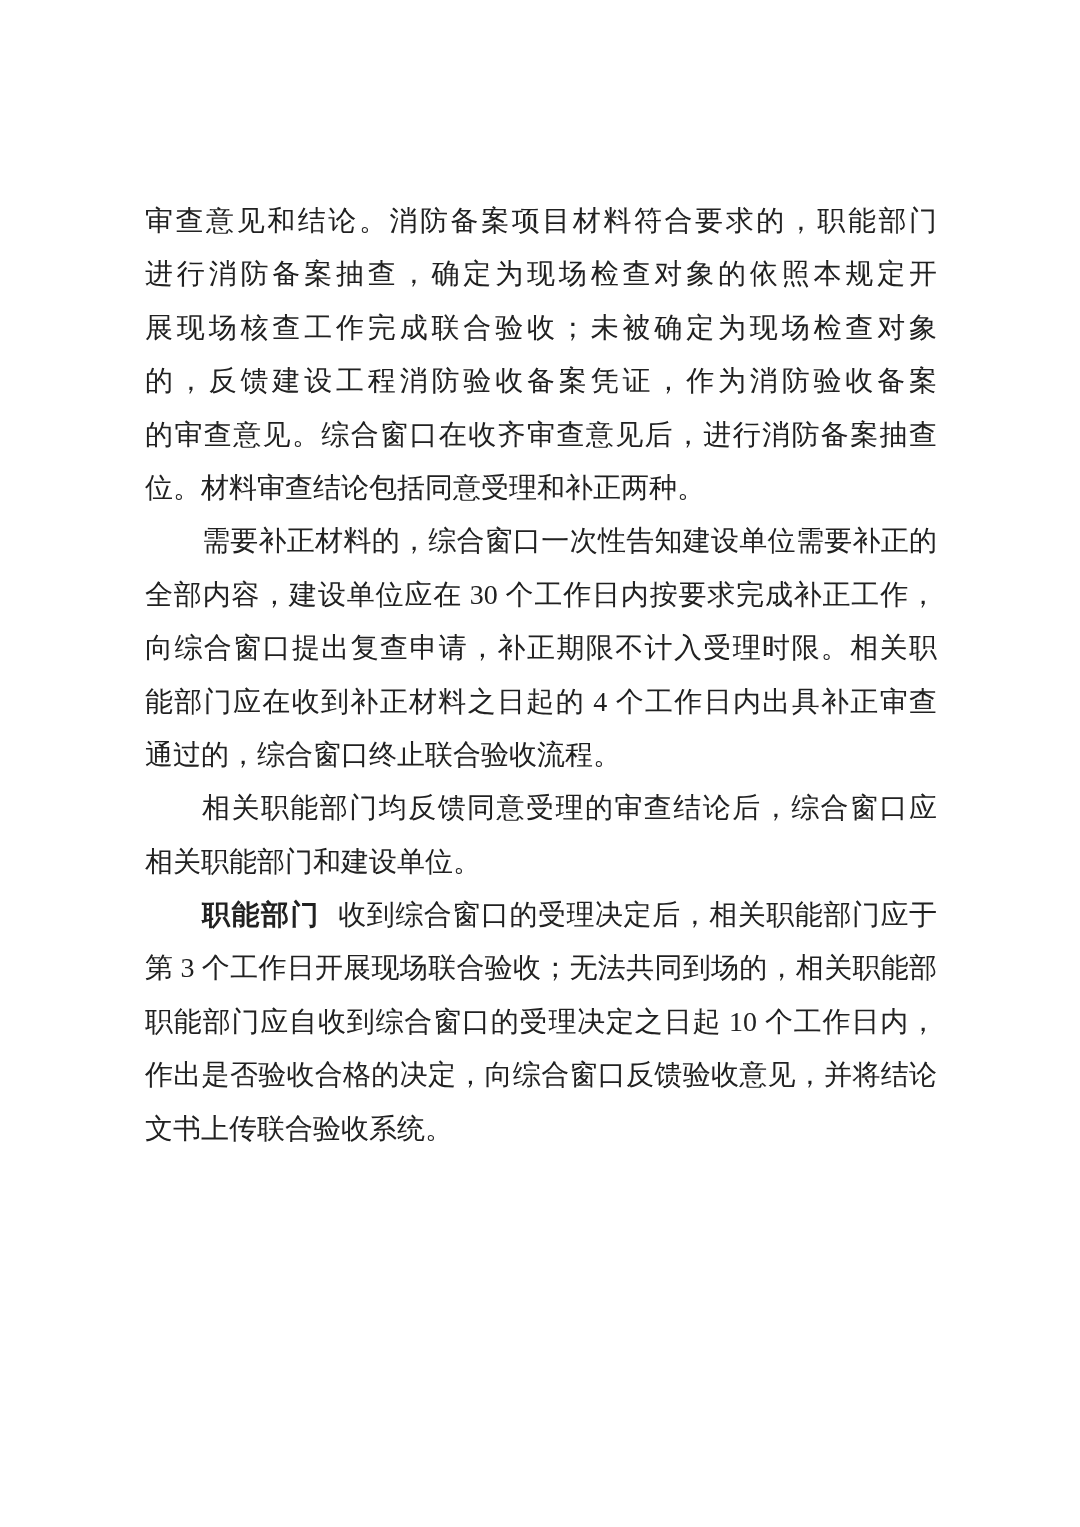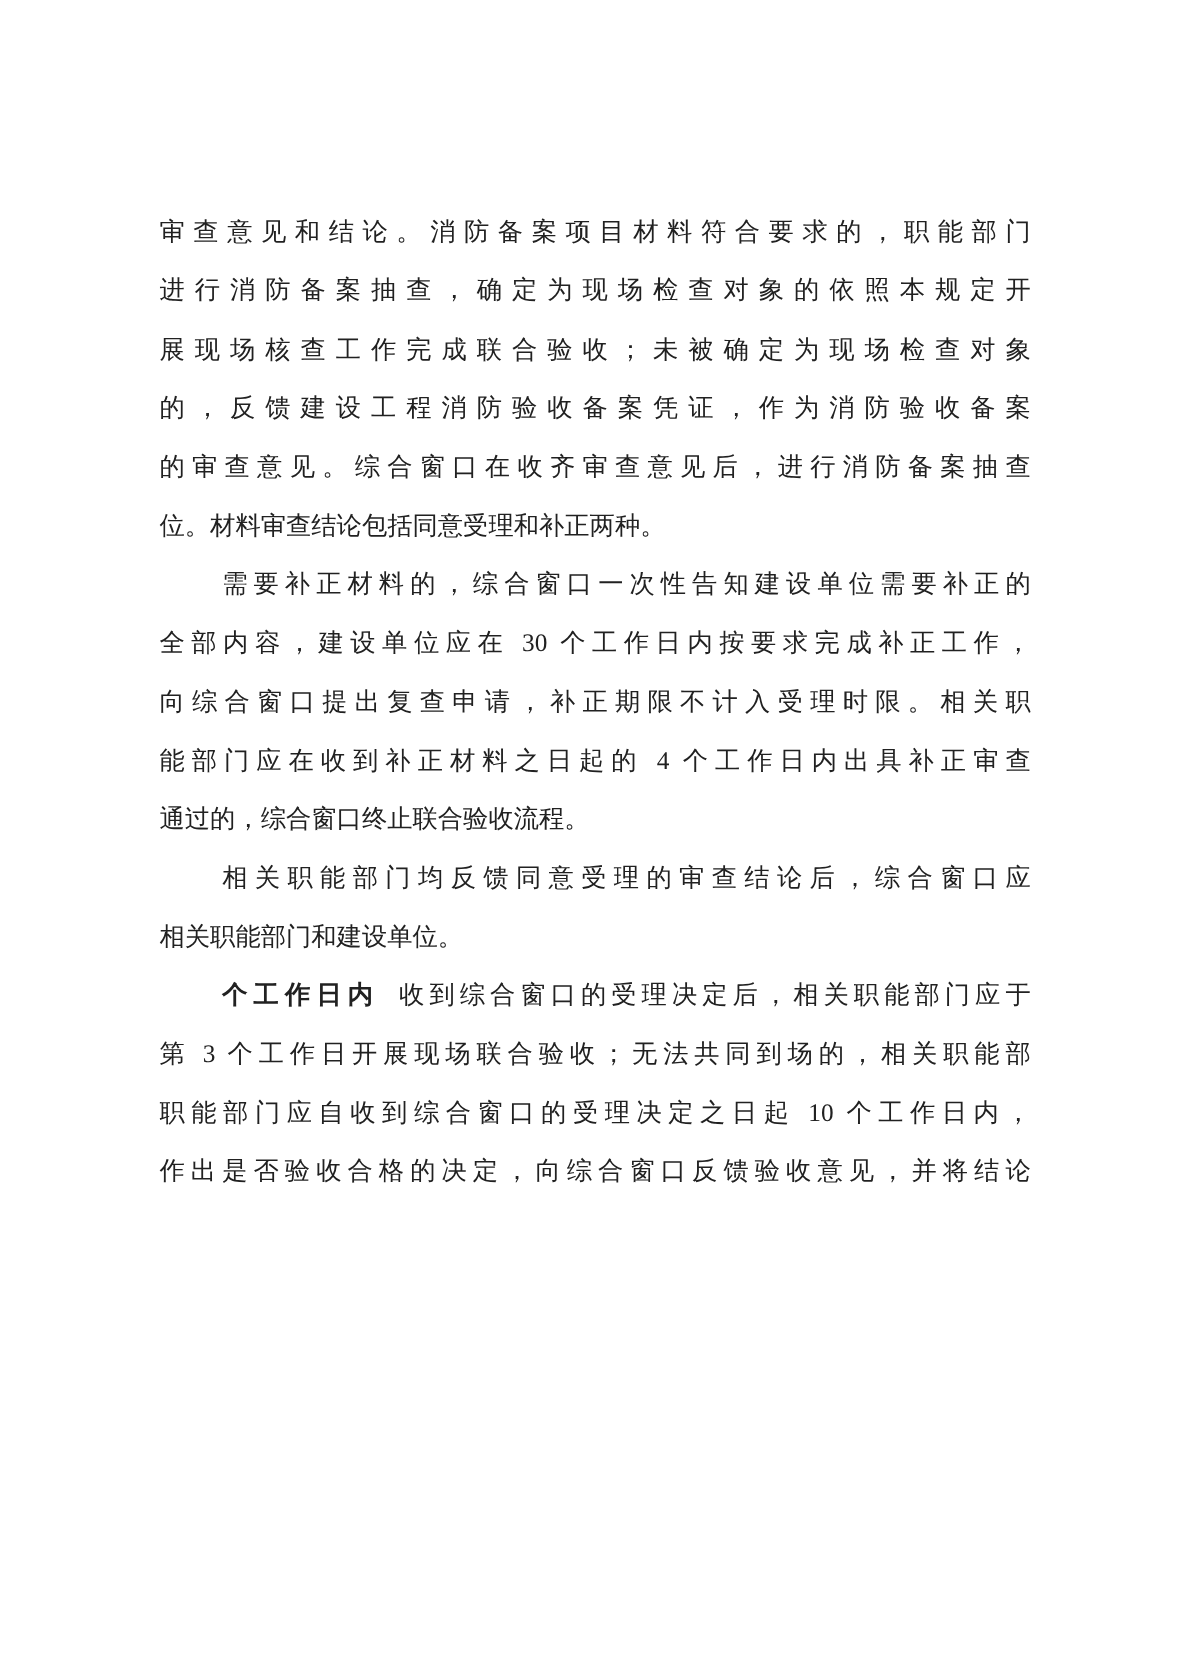--- a/index.html
+++ b/index.html
@@ -11,23 +11,23 @@
     position: relative;
     width: 1080px;
     height: 1527px;
     background: #ffffff;
     overflow: hidden;
     font-family: "Liberation Serif", "DejaVu Serif", serif;
   }
   .text-block {
     position: absolute;
     left: 145px;
-    top: 184px;
+    top: 194px;
     width: 792px;
-    font-size: 23px;
+    font-size: 28px;
     color: #212121;
   }
   .line {
     height: 53.4px;
     line-height: 53.4px;
     text-align: justify;
     text-align-last: justify;
     text-justify: inter-character;
     overflow: hidden;
   }
@@ -57,18 +57,19 @@
       <div class="line">的，反馈建设工程消防验收备案凭证，作为消防验收备案</div>
       <div class="line">的审查意见。综合窗口在收齐审查意见后，进行消防备案抽查</div>
       <div class="line para-end">位。材料审查结论包括同意受理和补正两种。</div>
       <div class="line indent">需要补正材料的，综合窗口一次性告知建设单位需要补正的</div>
       <div class="line">全部内容，建设单位应在 30 个工作日内按要求完成补正工作，</div>
       <div class="line">向综合窗口提出复查申请，补正期限不计入受理时限。相关职</div>
       <div class="line">能部门应在收到补正材料之日起的 4 个工作日内出具补正审查</div>
       <div class="line para-end">通过的，综合窗口终止联合验收流程。</div>
       <div class="line indent">相关职能部门均反馈同意受理的审查结论后，综合窗口应</div>
       <div class="line para-end">相关职能部门和建设单位。</div>
-      <div class="line indent"><span class="article-no">个工作日内</span><span>收到综合窗口的受理决定后，相关职能部门应于</span></div>
+      <div class="line indent"><span class="article-no">职能部门</span><span>收到综合窗口的受理决定后，相关职能部门应于</span></div>
       <div class="line">第 3 个工作日开展现场联合验收；无法共同到场的，相关职能部</div>
       <div class="line">职能部门应自收到综合窗口的受理决定之日起 10 个工作日内，</div>
       <div class="line">作出是否验收合格的决定，向综合窗口反馈验收意见，并将结论</div>
+      <div class="line para-end">文书上传联合验收系统。</div>
     </div>
 </div>
 
 </body></html>

